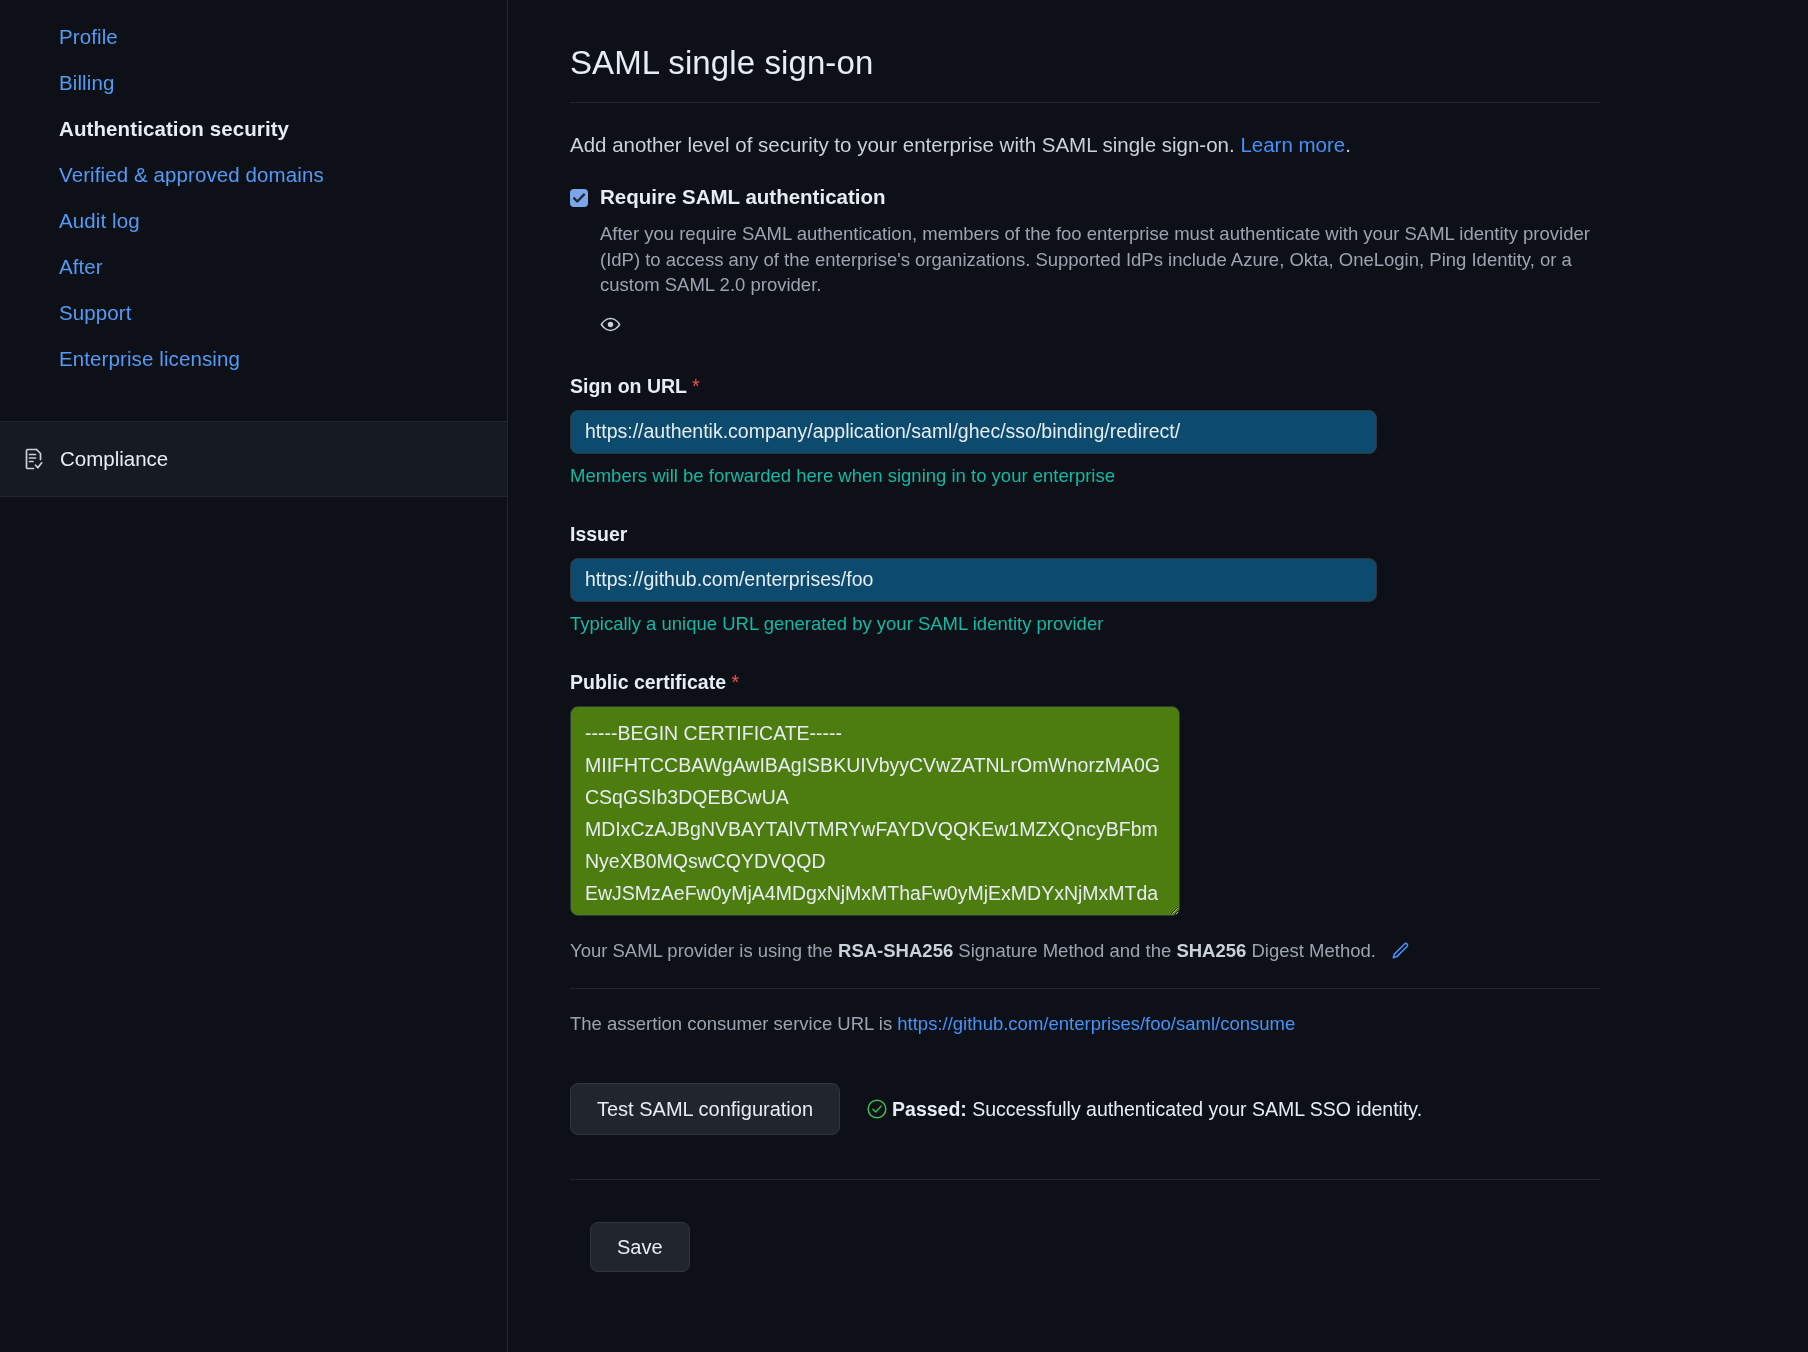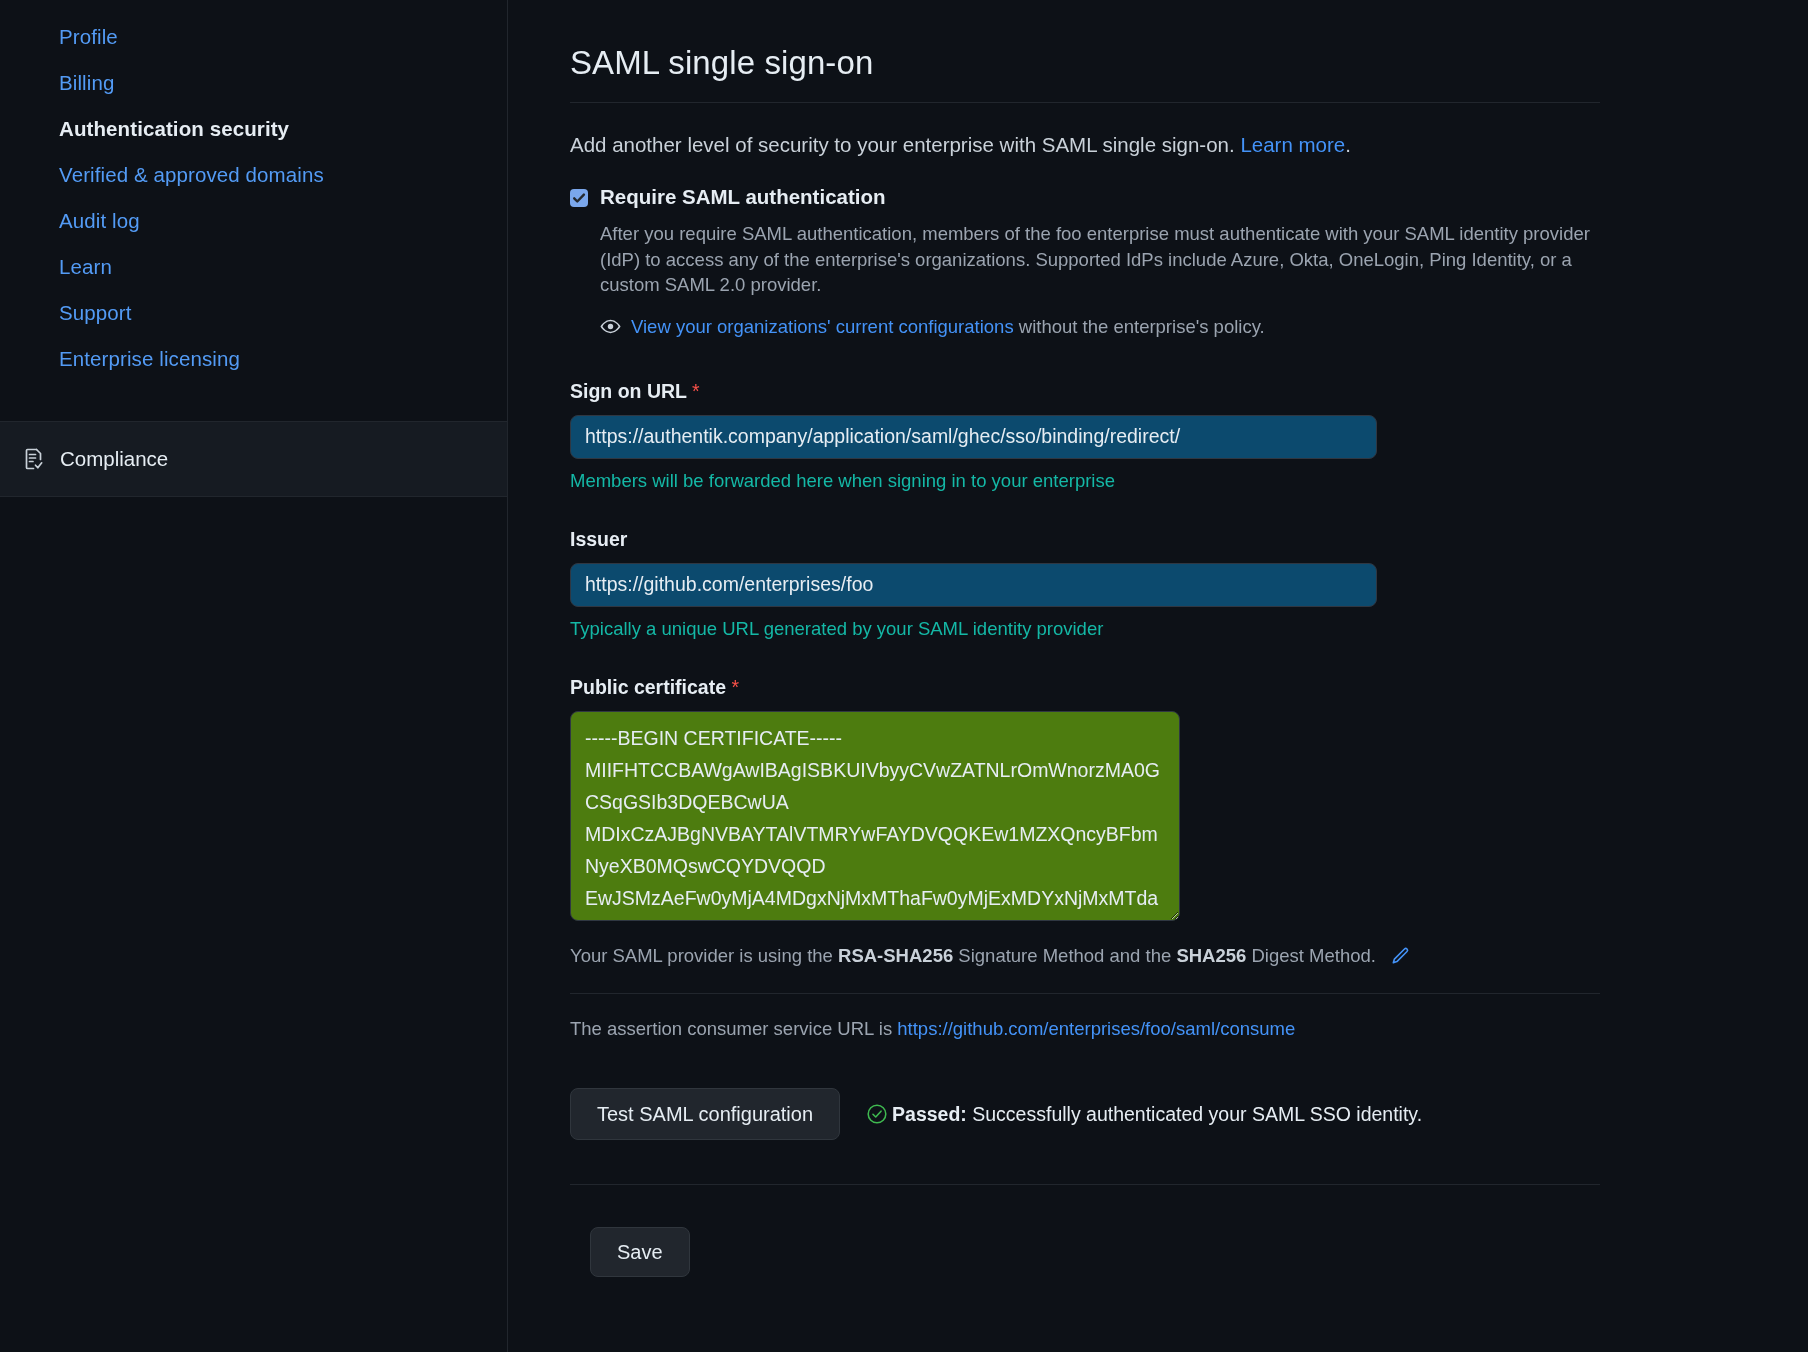--- a/index.html
+++ b/index.html
@@ -266,21 +266,21 @@
       <li>
         <a class="nav-item selected" href="#">Authentication security</a>
       </li>
       <li>
         <a class="nav-item" href="#">Verified &amp; approved domains</a>
       </li>
       <li>
         <a class="nav-item" href="#">Audit log</a>
       </li>
       <li>
-        <a class="nav-item" href="#">Learn</a>
+        <a class="nav-item" href="#">After</a>
       </li>
       <li>
         <a class="nav-item" href="#">Support</a>
       </li>
       <li>
         <a class="nav-item" href="#">Enterprise licensing</a>
       </li>
     </ul>
 
     <div class="compliance-row">
@@ -314,21 +314,20 @@
       <div class="check-label">Require SAML authentication</div>
       <div class="check-desc">After you require SAML authentication, members of the foo enterprise must authenticate with your SAML identity provider (IdP) to access any of the enterprise's organizations. Supported IdPs include Azure, Okta, OneLogin, Ping Identity, or a custom SAML 2.0 provider.</div>
 
       <div class="view-config">
         <span>
           <svg class="eye-icon" width="21" height="21" viewBox="0 0 24 24" fill="none" stroke="#c9d1d9" stroke-width="1.8">
             <path d="M1.6 12S5.5 5.2 12 5.2 22.4 12 22.4 12 18.5 18.8 12 18.8 1.6 12 1.6 12z"></path>
             <circle cx="12" cy="12" r="3.1" fill="#c9d1d9" stroke="none"></circle>
           </svg>
         </span>
-        <span><a class="lnk" href="#">View your organizations' current configurations</a><span> without the enterprise's policy.</span></span>
       </div>
     </div>
 
     <div class="field">
       <div class="field-label">
         <span>Sign on URL</span>
         <span class="req">*</span>
       </div>
       <input class="text-input" type="text" value="https://authentik.company/application/saml/ghec/sso/binding/redirect/" style="">
       <div class="field-hint">Members will be forwarded here when signing in to your enterprise</div>

